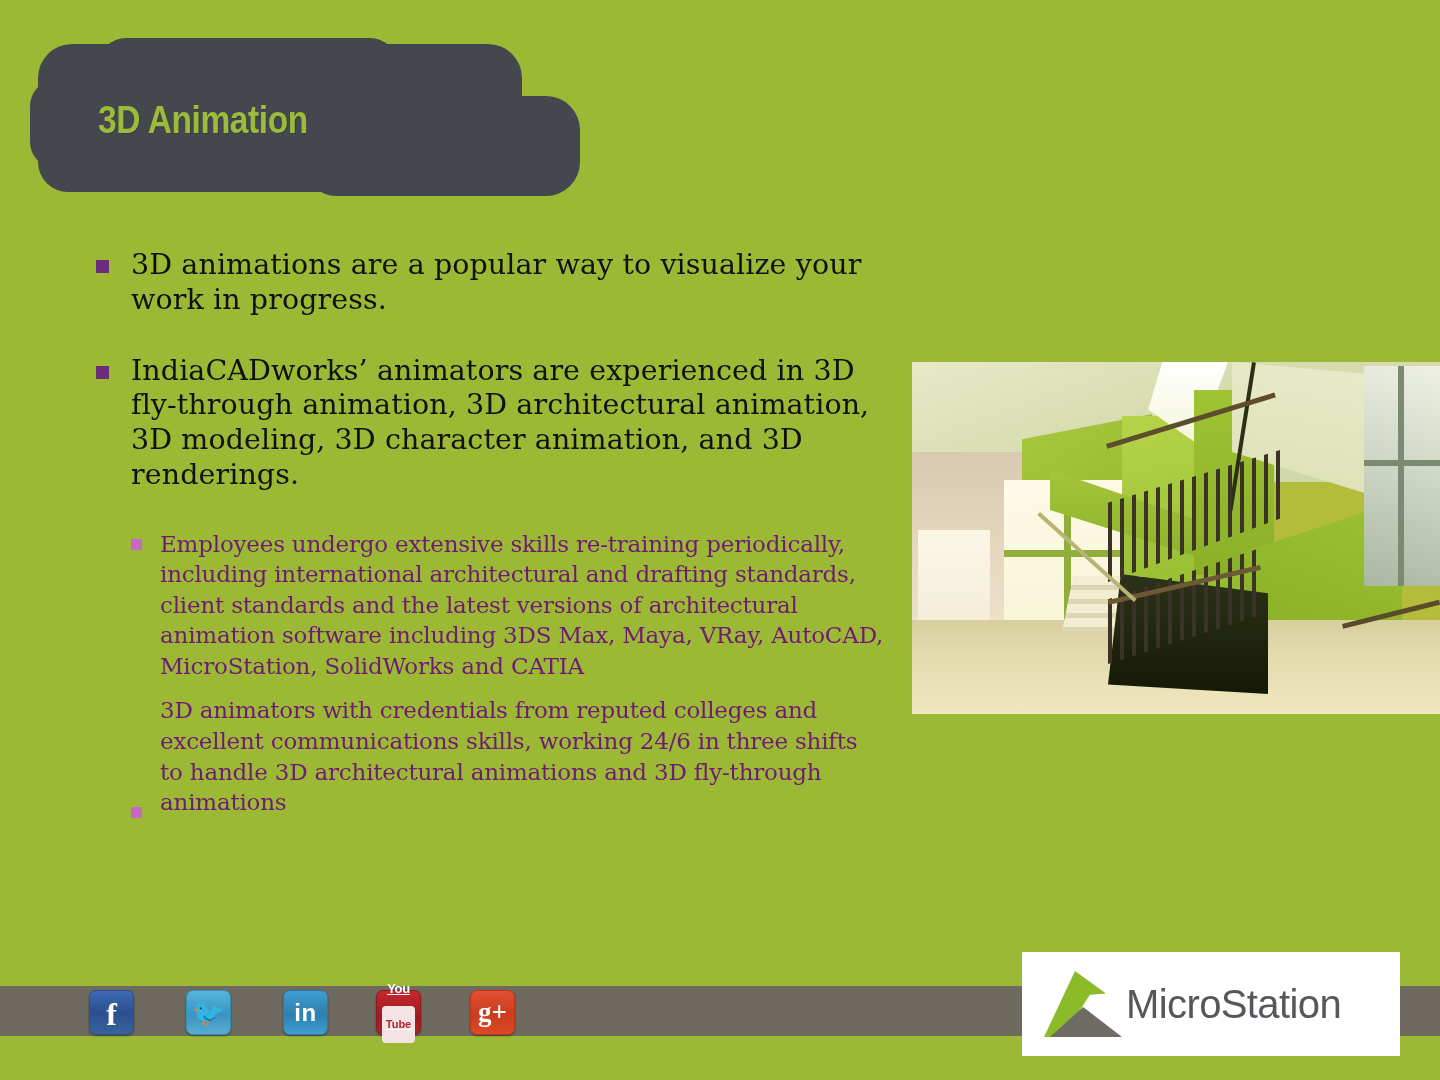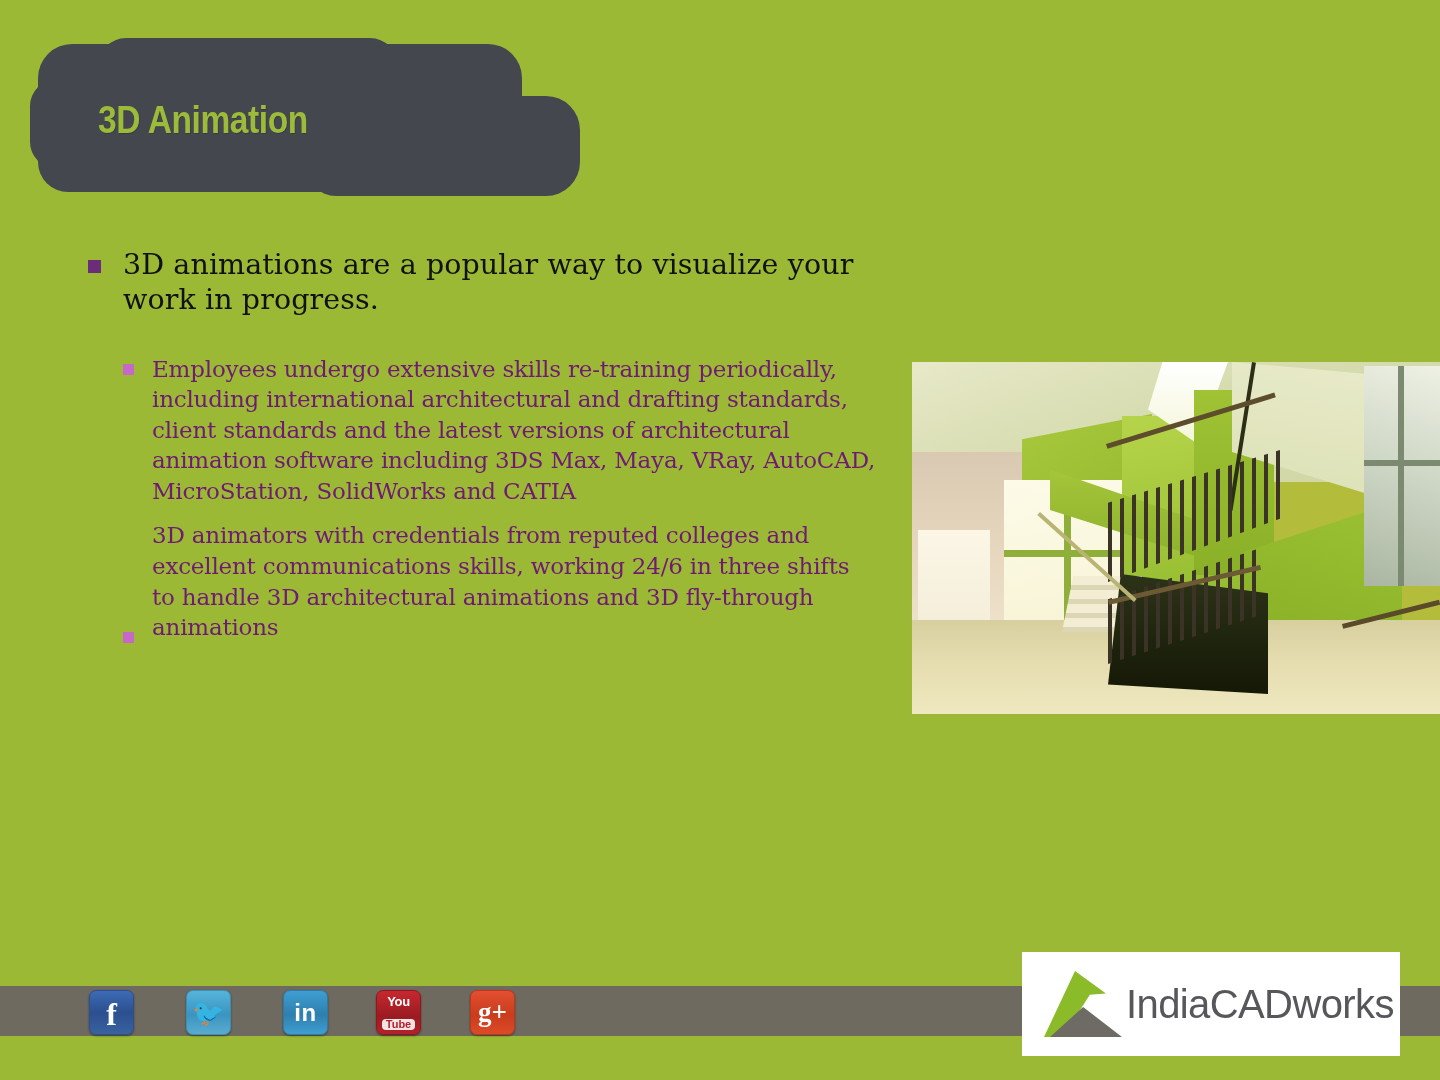--- a/index.html
+++ b/index.html
@@ -68,21 +68,21 @@
     color: #9cbb3a;
     transform: scaleX(0.86);
     transform-origin: left center;
     text-shadow: 1px 1px 0 #3a3c43;
     white-space: nowrap;
   }
 
   
   #body {
     position: absolute;
-    left: 88px;
+    left: 96px;
     top: 248px;
     width: 790px;
   }
   .bullet-row {
     position: relative;
     display: flex;
     align-items: flex-start;
   }
   .lvl1 { margin-bottom: 36px; }
   .lvl1:last-child { margin-bottom: 0; }
@@ -315,35 +315,36 @@
     font-weight: bold;
     line-height: 1;
     letter-spacing: 0.5px;
   }
   #social-youtube {
     left: 376px;
     background: linear-gradient(180deg, #c7272f 0%, #9b1b22 60%, #b4222a 100%);
     border: 1px solid #8f181f;
     flex-direction: column;
     gap: 11px;
+    text-decoration: underline;
   }
   #social-youtube .yt-you {
     font-size: 13px;
     font-weight: bold;
     line-height: 1;
     letter-spacing: -0.3px;
   }
   #social-youtube .yt-tube {
     font-size: 11px;
     font-weight: bold;
     line-height: 1;
     color: #b4222a;
     background: #f2e4e4;
     border-radius: 4px;
-    padding: 0 4px;
+    padding: 13px 4px;
   }
   #social-googleplus {
     left: 470px;
     background: linear-gradient(180deg, #e25030 0%, #c93c1c 55%, #dd4a28 100%);
     border: 1px solid #bf3718;
   }
   #social-googleplus .glyph {
     font-size: 27px;
     font-weight: bold;
     font-family: "Liberation Serif", serif;
@@ -405,20 +406,24 @@
   </div>
   <div id="title-text">3D Animation</div>
 
   <div id="body">
 
     <div class="bullet-row lvl1">
       <div class="marker1"></div>
       <div class="text1">3D animations are a popular way to visualize your work in progress.</div>
     </div>
 
+    <div class="bullet-row lvl1">
+      <div class="marker1"></div>
+      <div class="text1">IndiaCADworks’ animators are experienced in 3D fly-through animation, 3D architectural animation, 3D modeling, 3D character animation, and 3D renderings.</div>
+    </div>
 
     <div class="lvl1">
       <div class="sub-list">
         <div class="bullet-row lvl2">
           <div class="marker2"></div>
           <div class="text2">Employees undergo extensive skills re-training periodically, including international architectural and drafting standards, client standards and the latest versions of architectural animation software including 3DS Max, Maya, VRay, AutoCAD, MicroStation, SolidWorks and CATIA</div>
         </div>
         <div class="bullet-row lvl2">
           <div class="marker2"></div>
           <div class="text2">3D animators with credentials from reputed colleges and excellent communications skills, working 24/6 in three shifts to handle 3D architectural animations and 3D fly-through animations</div>
@@ -474,16 +479,16 @@
   </div>
   <div class="social" id="social-googleplus">
     <span class="glyph">g+</span>
   </div>
 
   <div id="logo-box">
     <div id="logo-mark">
       <div class="mark-green"></div>
       <div class="mark-gray"></div>
     </div>
-    <div id="logo-text">IndiaCADworks</div>
+    <div id="logo-text">MicroStation</div>
   </div>
 
 </div>
 
 </body></html>

